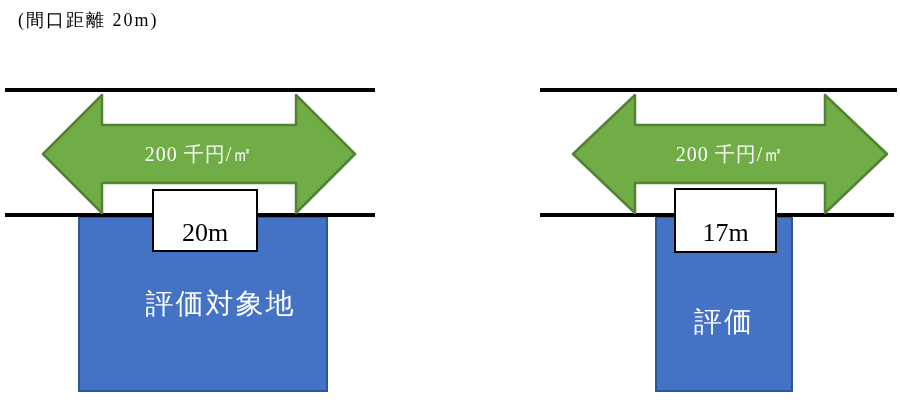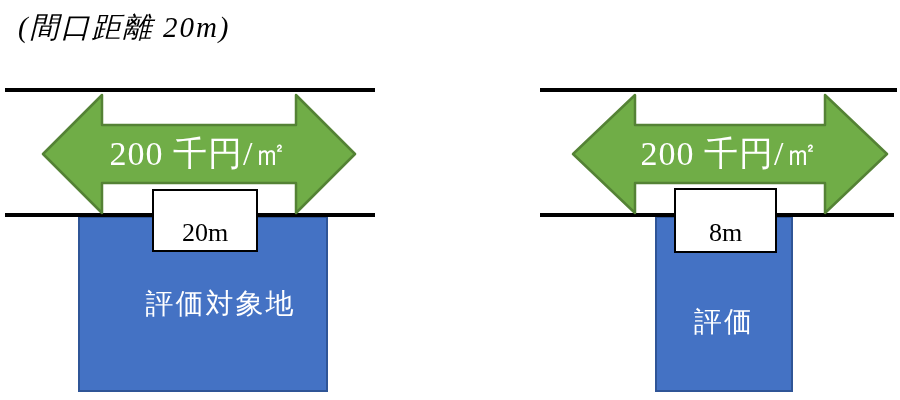--- a/index.html
+++ b/index.html
@@ -8,25 +8,24 @@
     background:#ffffff;
   }
   #canvas {
     position:relative;
     width:900px; height:400px;
     background:#ffffff;
     overflow:hidden;
   }
   .abs { position:absolute; }
   .title {
-    font-size:29px;
+    font-size:18px;
     color:#000000;
     letter-spacing:2px;
     white-space:nowrap;
-    font-style:italic;
   }
   .road-line {
     height:4px;
     background:#000000;
   }
   .land {
     background:#4472C4;
     border:2px solid #2F5597;
     box-sizing:border-box;
     display:flex;
@@ -38,21 +37,21 @@
     font-size:28px;
     letter-spacing:2px;
     text-align:center;
   }
   .arrow-svg { overflow:visible; display:block; }
   .price-label {
     display:flex;
     align-items:center;
     justify-content:center;
     color:#ffffff;
-    font-size:34px;
+    font-size:20px;
     letter-spacing:1px;
     pointer-events:none;
     white-space:nowrap;
     text-align:center;
   }
   .frontage-box {
     background:#ffffff;
     border:2px solid #000000;
     box-sizing:border-box;
     display:flex;
@@ -93,16 +92,16 @@
 
   <div class="abs road-line" style="left: 540px; top: 88px; width: 357px; background-color: rgb(0, 0, 0);"></div>
   <div class="abs road-line" style="left: 540px; top: 213px; width: 354px; background-color: rgb(0, 0, 0);"></div>
 
   <svg class="abs arrow-svg" style="left:573px; top:95px;" width="314" height="118">
     <polygon points="0,59 62,0 62,30 252,30 252,0 314,59 252,118 252,88 62,88 62,118" stroke-width="2.5" stroke-linejoin="round" fill="#70AD47" stroke="#548235"></polygon>
   </svg>
   <div class="abs price-label" style="left: 573px; top: 95px; width: 314px; height: 118px; color: rgb(255, 255, 255);">200 千円/㎡</div>
 
   <div class="abs frontage-box" style="left: 674px; top: 188px; width: 103px; height: 65px; background-color: rgb(255, 255, 255); border-color: rgb(0, 0, 0); color: rgb(0, 0, 0);">
-    <span>8m</span>
+    <span>17m</span>
   </div>
 
 </div>
 
 </body></html>

